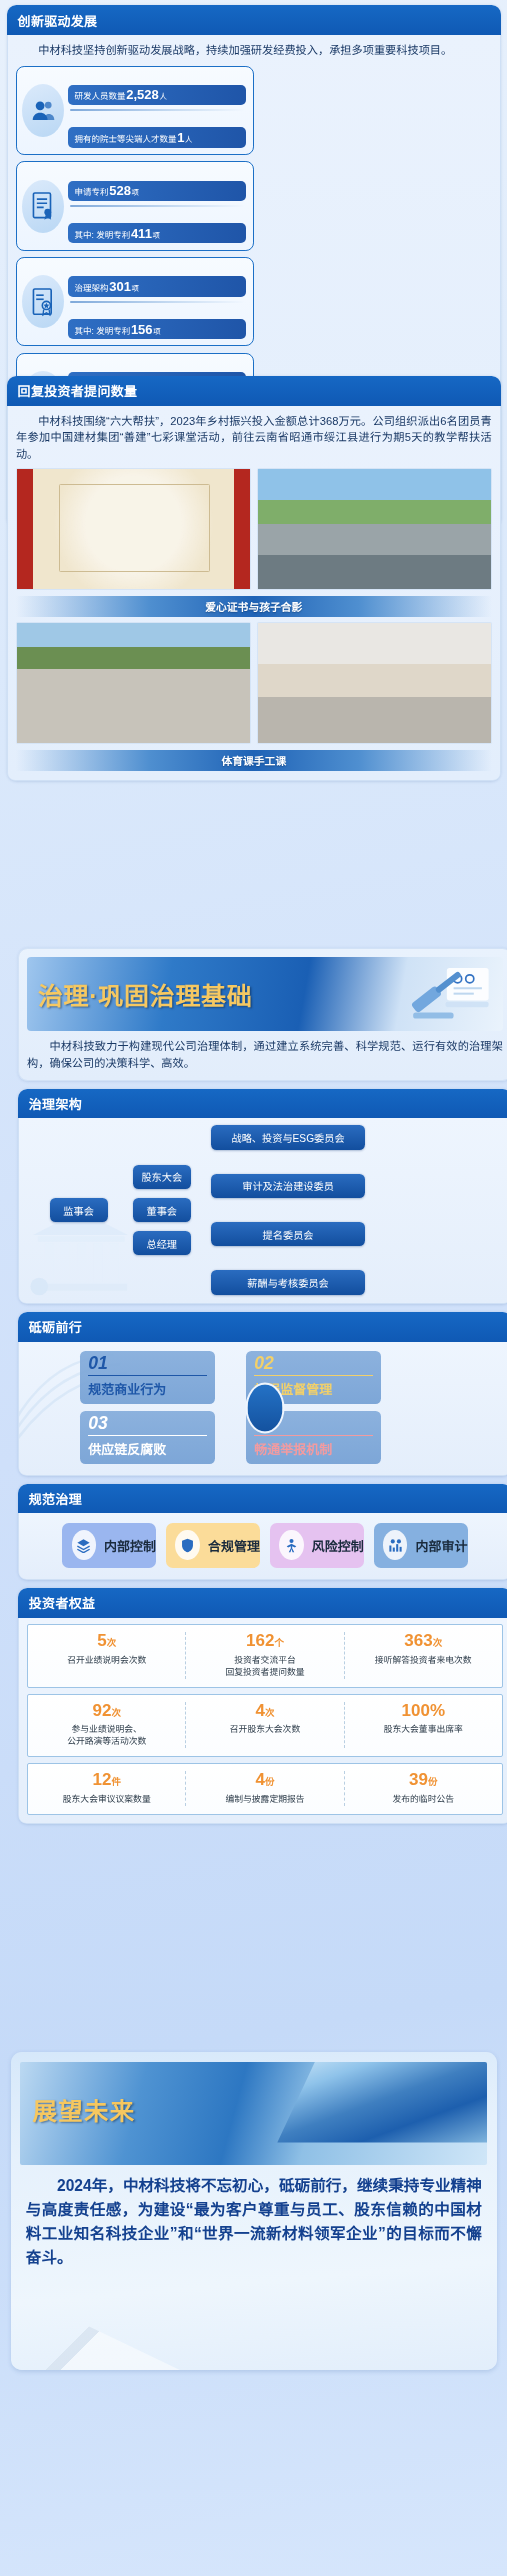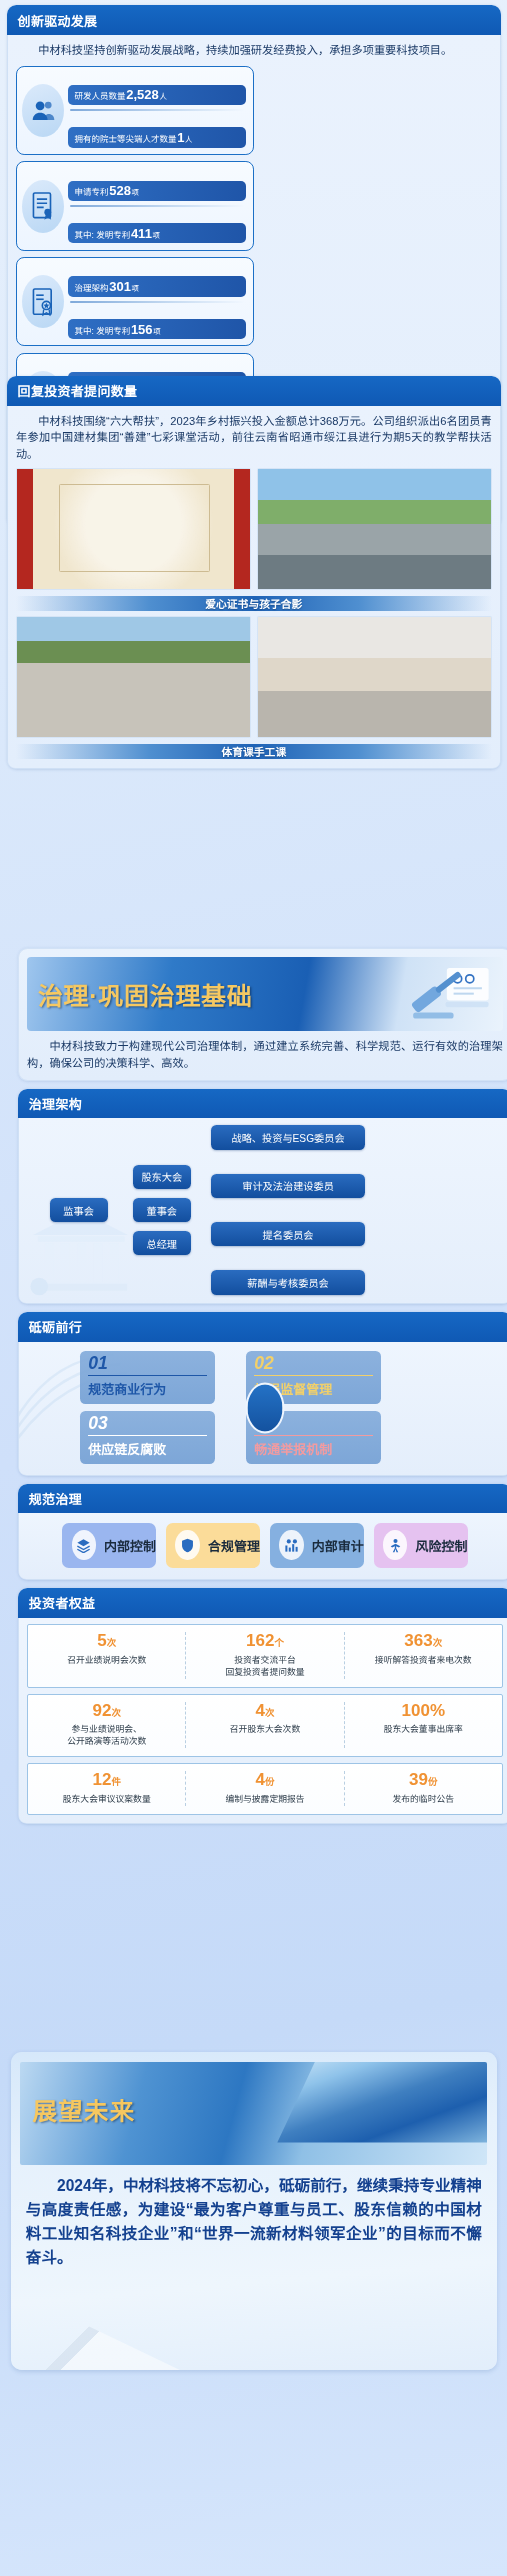--- a/index.html
+++ b/index.html
@@ -112,21 +112,21 @@
   }
   .photo.sport {
     background:
       linear-gradient(180deg,#9fc8e6 0 20%, #6b8f52 20% 38%, #c7c3ba 38% 100%);
   }
   .photo.craft {
     background:
       linear-gradient(180deg,#e9e7e3 0 34%, #dfd7c9 34% 62%, #b9b5ad 62% 100%);
   }
   .caption-bar {
-    margin-top: 5.4px; height: 15px;
+    margin-top: 5.4px; height: 21px;
     display: flex; align-items: center; justify-content: center;
     color: #fff; font-size: 10.8px; font-weight: bold;
     background: linear-gradient(90deg, rgba(190,216,243,0) 0%, #4f8fd0 28%, #1f63b6 50%, #4f8fd0 72%, rgba(190,216,243,0) 100%);
     text-shadow: 0 0.7px 1.4px rgba(10,50,100,.5);
   }
 
   
   #sec-governance { position: absolute; left: 18px; top: 948px; width: 494px; }
   .gov-wrap {
     background: linear-gradient(180deg,#e9f2fd 0%, #e2edfb 100%);
@@ -533,42 +533,42 @@
           <span class="norm-label">内部控制</span>
         </div>
         <div class="norm-card" style="background:#fbdc99">
           <span class="norm-ico">
             <svg width="15" height="15" viewBox="0 0 22 22" fill="currentColor">
                 <path d="M11 1l8 3v7c0 5-3.6 8.6-8 10-4.4-1.4-8-5-8-10V4z"></path>
               </svg>
           </span>
           <span class="norm-label">合规管理</span>
         </div>
+        <div class="norm-card" style="background:#e5c2f0">
+          <span class="norm-ico">
+            <svg width="15" height="15" viewBox="0 0 22 22" fill="currentColor">
+                <circle cx="11" cy="4.5" r="3"></circle>
+                <path d="M11 8.5l7 3.5-2 2-4-2v3l3 6h-2.5L11 16l-1.5 5H7l3-6v-3l-4 2-2-2z"></path>
+              </svg>
+          </span>
+          <span class="norm-label">风险控制</span>
+        </div>
         <div class="norm-card" style="background:#85b0e0">
           <span class="norm-ico">
             <svg width="15" height="15" viewBox="0 0 22 22" fill="currentColor">
                 <circle cx="7" cy="5" r="3"></circle>
                 <circle cx="16" cy="5" r="3"></circle>
                 <rect x="2" y="11" width="3" height="9"></rect>
                 <rect x="7" y="14" width="3" height="6"></rect>
                 <rect x="12" y="9" width="3" height="11"></rect>
                 <rect x="17" y="13" width="3" height="7"></rect>
               </svg>
           </span>
           <span class="norm-label">内部审计</span>
         </div>
-        <div class="norm-card" style="background:#e5c2f0">
-          <span class="norm-ico">
-            <svg width="15" height="15" viewBox="0 0 22 22" fill="currentColor">
-                <circle cx="11" cy="4.5" r="3"></circle>
-                <path d="M11 8.5l7 3.5-2 2-4-2v3l3 6h-2.5L11 16l-1.5 5H7l3-6v-3l-4 2-2-2z"></path>
-              </svg>
-          </span>
-          <span class="norm-label">风险控制</span>
-        </div>
       </div>
     </div>
   </div>
 
   <div class="panel" style="margin-top:8.1px">
     <div class="panel-head">投资者权益</div>
     <div class="inv-box">
 
       <div class="inv-row">
         <div class="inv-cell">

